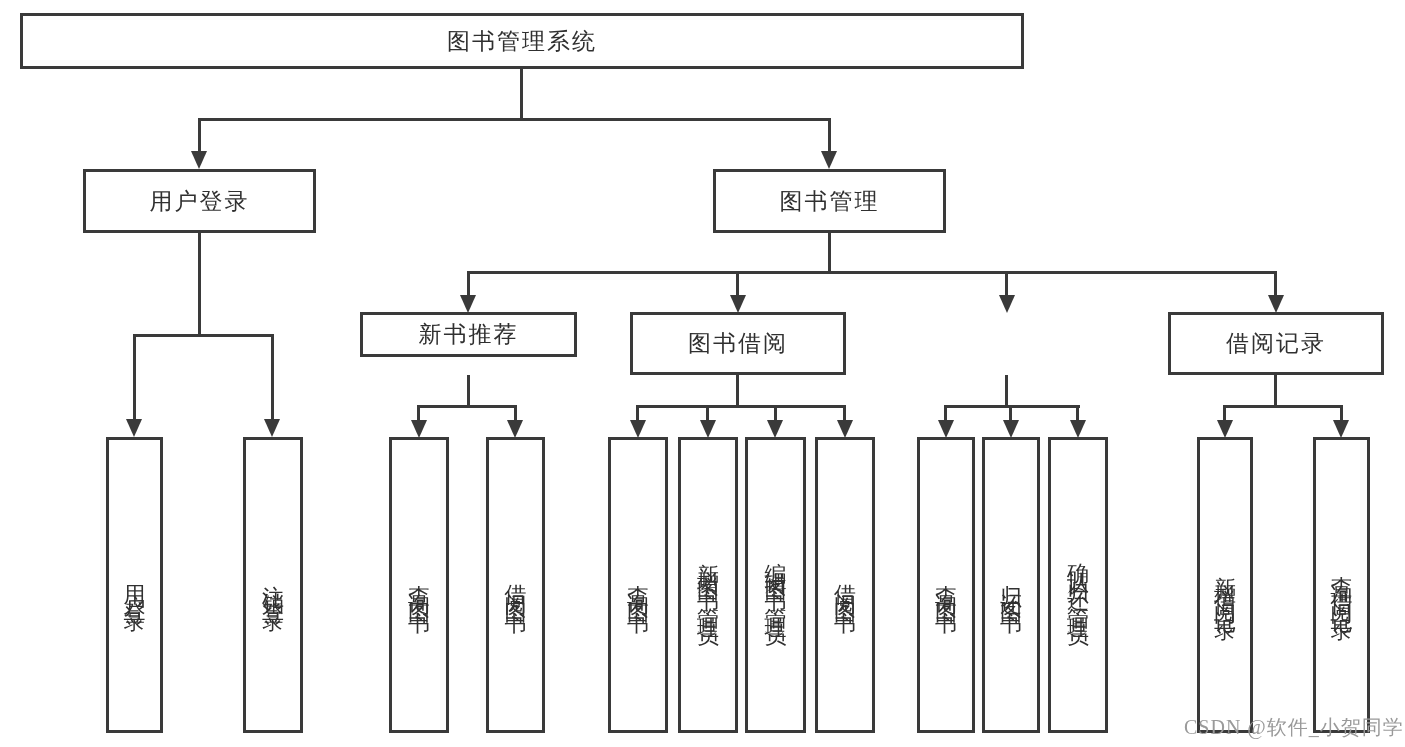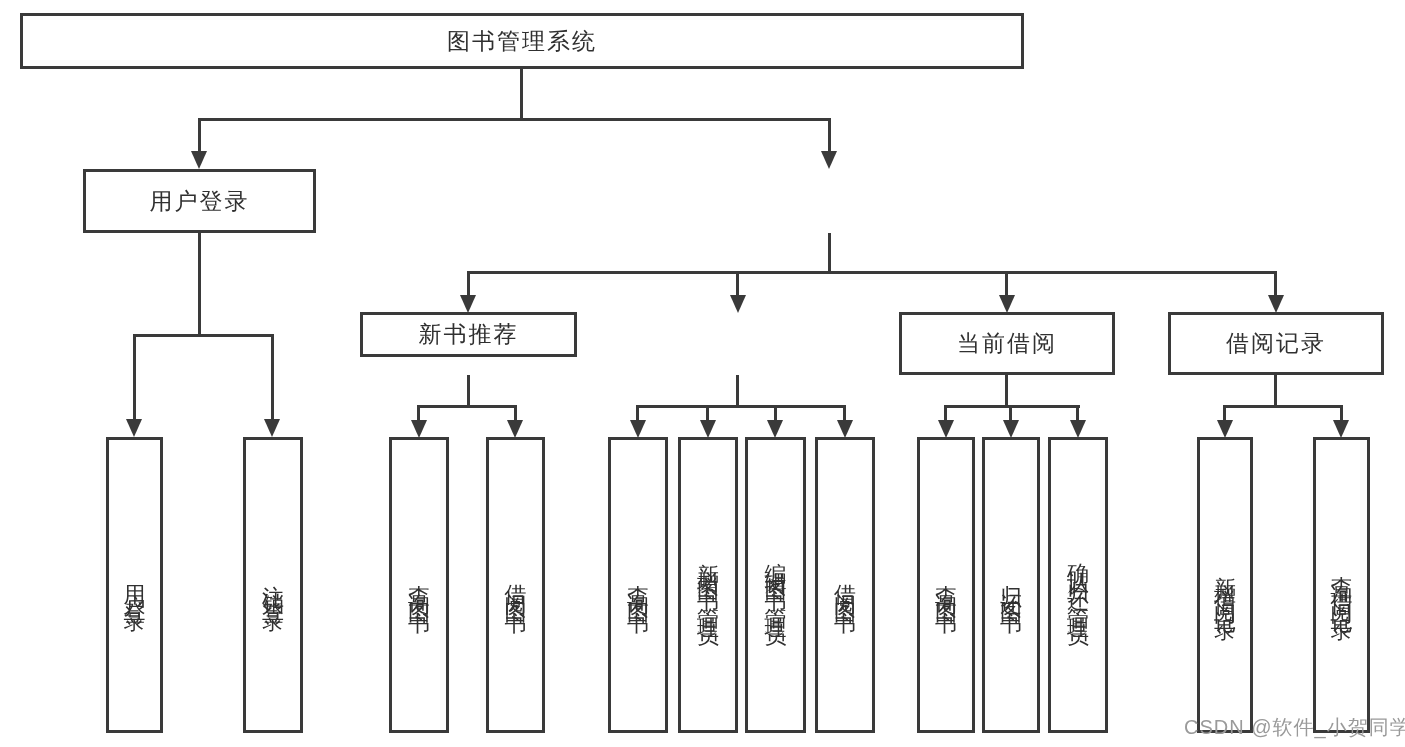--- a/index.html
+++ b/index.html
@@ -1,19 +1,19 @@
 <!DOCTYPE html>
 <html><head>
 <meta charset="utf-8">
 <style>
   html,body { margin:0; padding:0; background:#ffffff; }
   .canvas {
     position:relative; width:1405px; height:747px;
     background:#ffffff; overflow:hidden;
-    font-family:Liberation Sans, sans-serif;
+    font-family:Liberation Serif, serif;
     color:#303030;
   }
   .box {
     position:absolute; box-sizing:border-box;
     border:3px solid #3a3a3a; background:#ffffff;
     display:flex; align-items:center; justify-content:center;
     font-size:23px; letter-spacing:2px; color:#303030;
     text-align:center; white-space:nowrap;
   }
   .box.v {
@@ -41,41 +41,42 @@
   <div class="box" style="left:20px;top:13px;width:1004px;height:56px">图书管理系统</div>
 
   <div class="ln" style="left:520px;top:69px;width:3px;height:52px"></div>
   <div class="ln" style="left:198px;top:118px;width:633px;height:3px"></div>
   <div class="ln" style="left:198px;top:118px;width:3px;height:34px"></div>
   <div class="ah" style="left:191px;top:151px"></div>
   <div class="ln" style="left:828px;top:118px;width:3px;height:34px"></div>
   <div class="ah" style="left:821px;top:151px"></div>
 
   <div class="box" style="left:83px;top:169px;width:233px;height:64px">用户登录</div>
+  <div class="box" style="left:713px;top:169px;width:233px;height:64px">图书管理</div>
 
   <div class="ln" style="left:198px;top:233px;width:3px;height:104px"></div>
   <div class="ln" style="left:133px;top:334px;width:141px;height:3px"></div>
   <div class="ln" style="left:133px;top:334px;width:3px;height:86px"></div>
   <div class="ah" style="left:126px;top:419px"></div>
   <div class="ln" style="left:271px;top:334px;width:3px;height:86px"></div>
   <div class="ah" style="left:264px;top:419px"></div>
 
   <div class="ln" style="left:828px;top:233px;width:3px;height:41px"></div>
   <div class="ln" style="left:467px;top:271px;width:810px;height:3px"></div>
   <div class="ln" style="left:467px;top:271px;width:3px;height:26px"></div>
   <div class="ah" style="left:460px;top:295px"></div>
   <div class="ln" style="left:736px;top:271px;width:3px;height:26px"></div>
   <div class="ah" style="left:730px;top:295px"></div>
   <div class="ln" style="left:1005px;top:271px;width:3px;height:26px"></div>
   <div class="ah" style="left:999px;top:295px"></div>
   <div class="ln" style="left:1274px;top:271px;width:3px;height:26px"></div>
   <div class="ah" style="left:1268px;top:295px"></div>
 
   <div class="box" style="left:360px;top:312px;width:217px;height:45px">新书推荐</div>
-  <div class="box" style="left:899px;top:312px;width:216px;height:63px">当前借阅</div>
+  <div class="box" style="left:630px;top:312px;width:216px;height:63px">图书借阅</div>
   <div class="box" style="left:1168px;top:312px;width:216px;height:63px">借阅记录</div>
 
   <div class="ln" style="left:467px;top:375px;width:3px;height:33px"></div>
   <div class="ln" style="left:418px;top:405px;width:99px;height:3px"></div>
   <div class="ln" style="left:417px;top:405px;width:3px;height:16px"></div>
   <div class="ah" style="left:411px;top:420px"></div>
   <div class="ln" style="left:514px;top:405px;width:3px;height:16px"></div>
   <div class="ah" style="left:507px;top:420px"></div>
 
   <div class="ln" style="left:736px;top:375px;width:3px;height:33px"></div>

